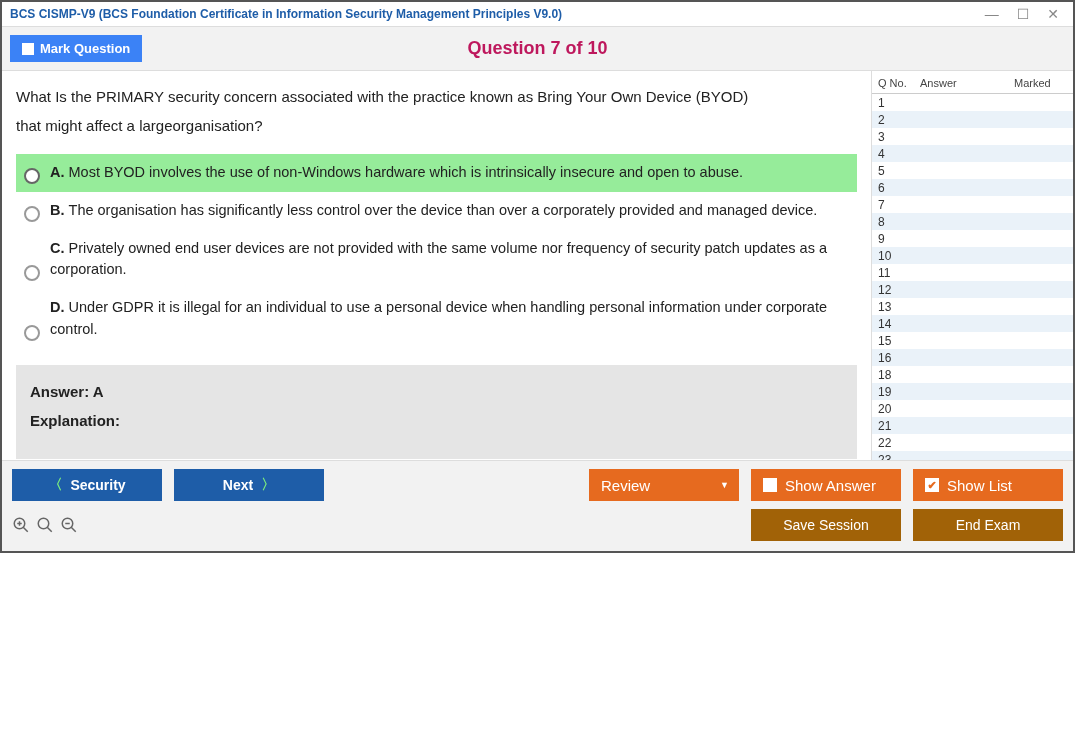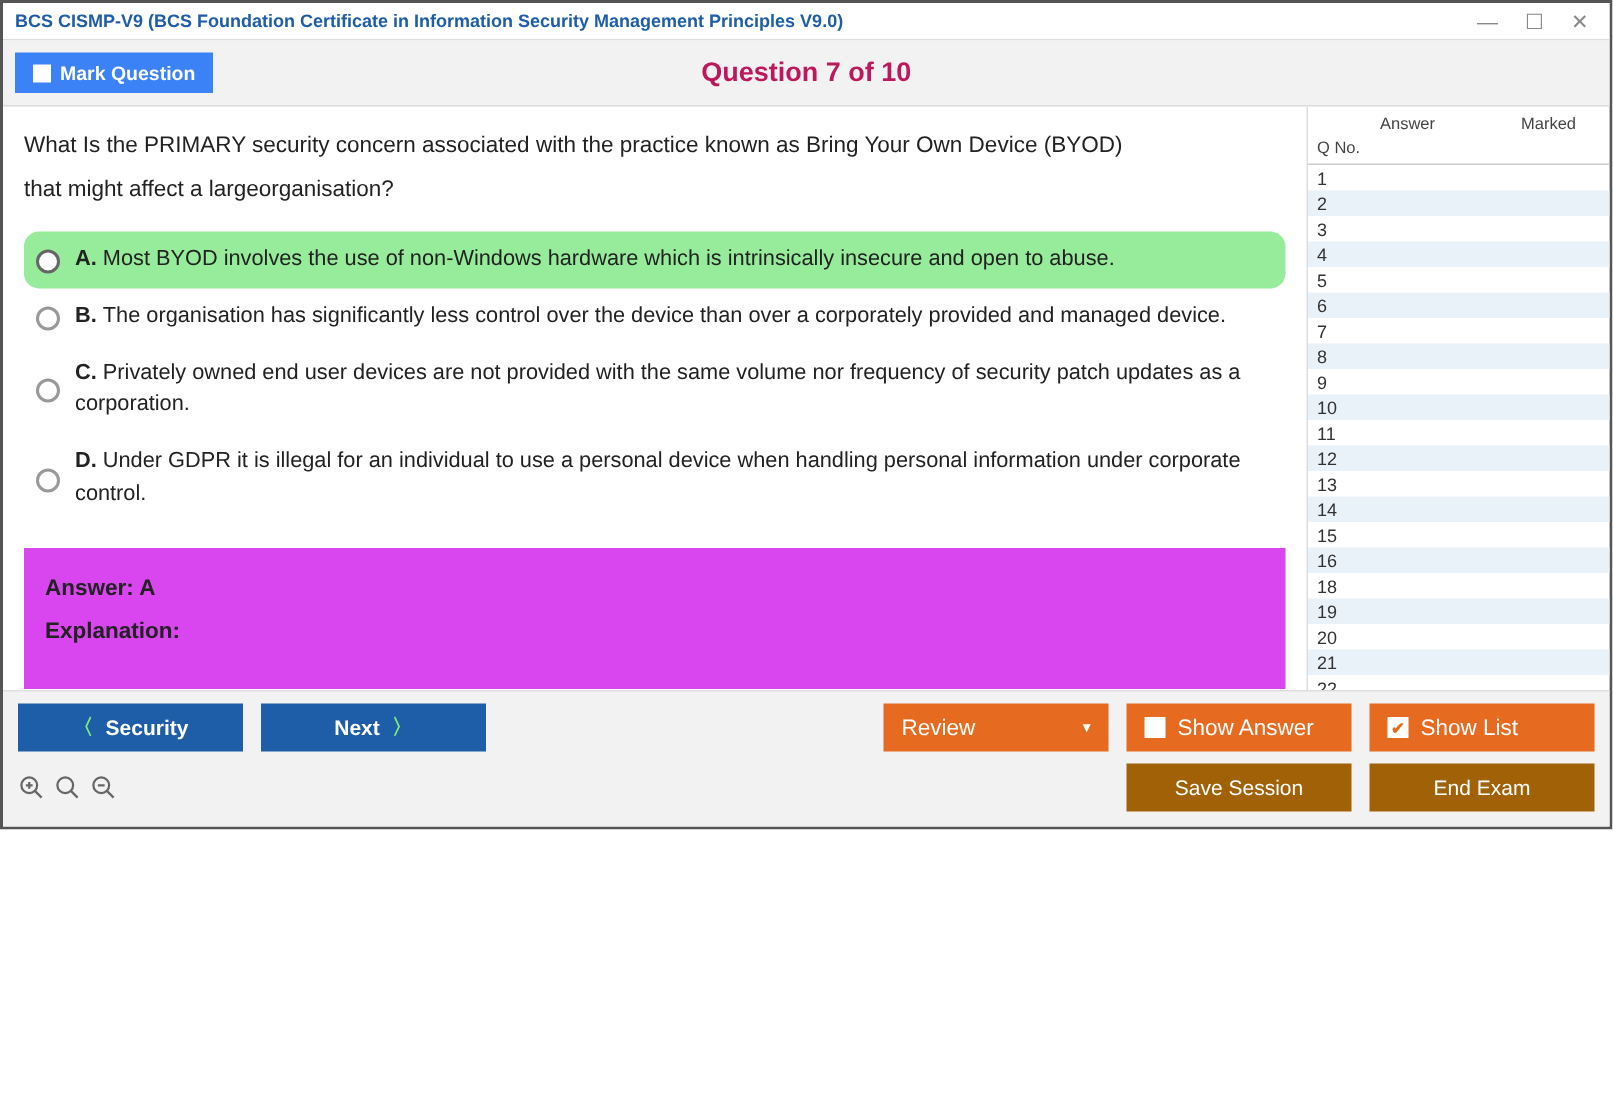--- a/index.html
+++ b/index.html
@@ -10,31 +10,31 @@
 .titlebar-controls { display: flex; gap: 18px; color: #888; font-size: 14px; padding-right: 6px; }
 .titlebar-controls span { cursor: pointer; }
 .headerbar { display: flex; align-items: center; background: #f2f2f2; border-bottom: 1px solid #ddd; padding: 6px 8px; position: relative; height: 44px; }
 .mark-btn { background: #3b82f6; color: #fff; border: none; padding: 6px 12px; font-size: 13px; font-weight: bold; display: flex; align-items: center; gap: 6px; cursor: pointer; }
 .mark-btn .box { width: 12px; height: 12px; background: #fff; display: inline-block; }
 .question-title { position: absolute; left: 50%; transform: translateX(-50%); font-size: 18px; font-weight: bold; color: #be185d; }
 .main { flex: 1; display: flex; overflow: hidden; }
 .left { flex: 1; padding: 12px 14px; overflow-y: auto; }
 .qtext { font-size: 15px; color: #222; line-height: 1.9; margin-bottom: 14px; max-width: 740px; }
 .options { display: flex; flex-direction: column; }
-.option { display: flex; align-items: center; padding: 8px 8px; border-radius: 10px; gap: 10px; cursor: pointer; }
+.option { display: flex; align-items: flex-end; padding: 8px 8px; border-radius: 0; gap: 10px; cursor: pointer; }
 .option.selected { background: #96ec9a; }
 .radio { width: 16px; height: 16px; border: 2px solid #999; border-radius: 50%; flex-shrink: 0; margin-top: 2px; background: #fff; }
 .option.selected .radio { border-color: #666; }
 .opt-text { font-size: 14.5px; color: #222; line-height: 1.5; }
 .opt-text .lbl { font-weight: bold; }
-.answerbox { background: #d946ef; padding: 18px 14px; margin-top: 16px; }
+.answerbox { background: #e5e5e5; padding: 18px 14px; margin-top: 16px; }
 .answerbox div { font-size: 15px; font-weight: bold; color: #222; margin-bottom: 12px; }
 .right { width: 202px; border-left: 1px solid #ddd; display: flex; flex-direction: column; background: #fff; }
 .right-header { display: flex; font-size: 11px; color: #444; padding: 6px 4px 4px 6px; border-bottom: 1px solid #ccc; }
-.right-header .c1 { width: 42px; margin-top: 16px; }
+.right-header .c1 { width: 42px; }
 .right-header .c2 { flex: 1; }
 .right-header .c3 { width: 55px; }
 .right-list { flex: 1; overflow-y: auto; position: relative; }
 .right-list::-webkit-scrollbar { width: 14px; }
 .right-list::-webkit-scrollbar-track { background: #f0f0f0; }
 .right-list::-webkit-scrollbar-thumb { background: #c8c8c8; }
 .qrow { display: flex; font-size: 12px; color: #333; padding: 1px 6px; height: 17px; align-items: center; cursor: pointer; }
 .qrow:nth-child(even) { background: #eaf2f9; }
 .qrow .c1 { width: 36px; }
 .footer { background: #f2f2f2; border-top: 1px solid #ddd; padding: 8px 10px 10px 10px; }

